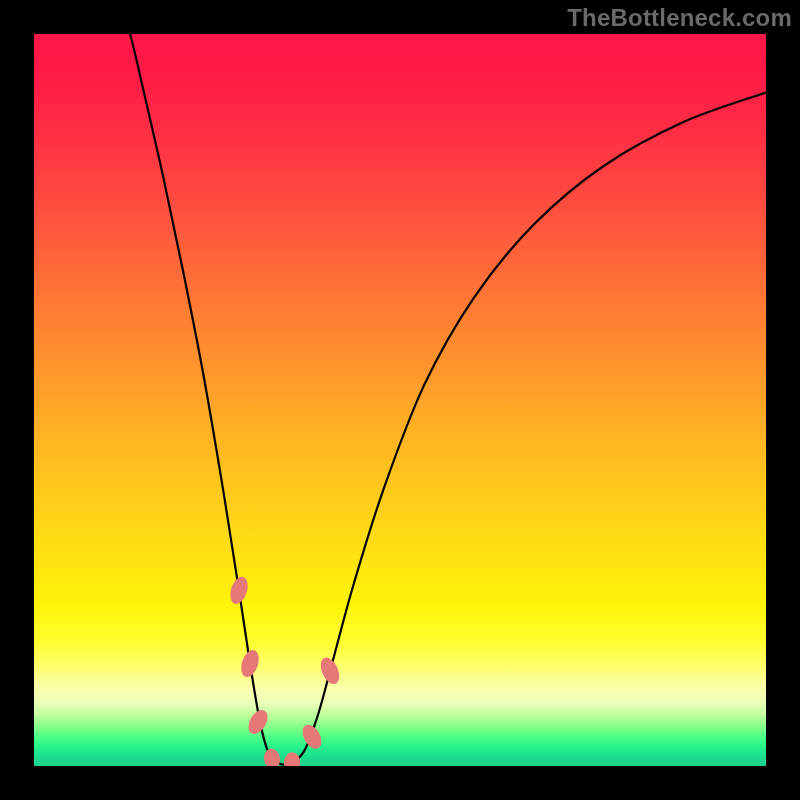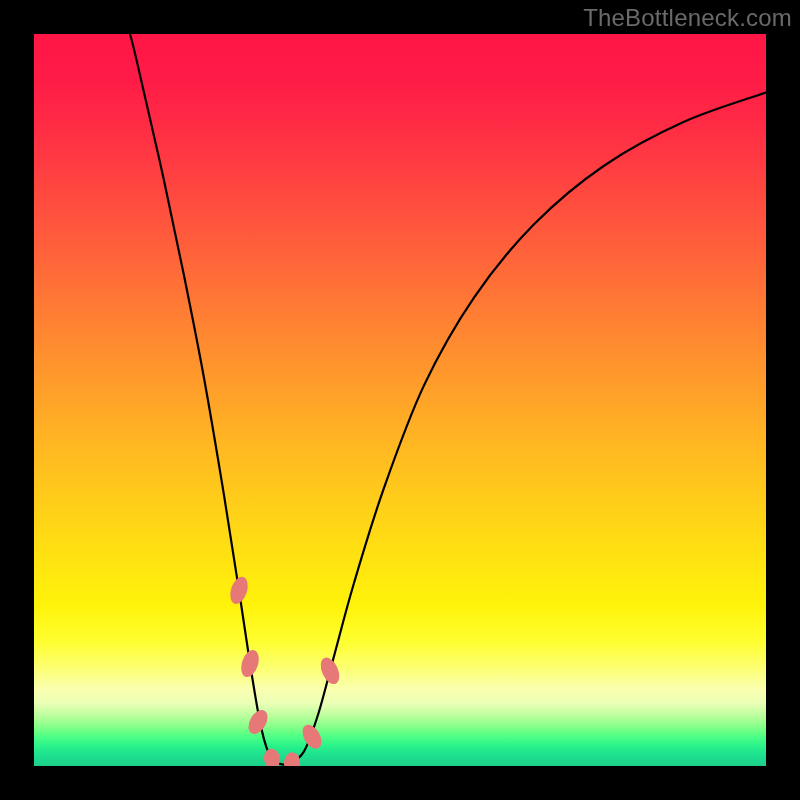--- a/index.html
+++ b/index.html
@@ -47,21 +47,21 @@
       #1cd88c 99.2%,
       #1dd08a 100%
     );
   }
   .watermark {
     position: absolute;
     top: 4px;
     right: 8px;
     color: #6a6a6a;
     font-size: 24px;
-    font-weight: 400;
+    font-weight: 700;
     letter-spacing: 0.2px;
     z-index: 20;
     user-select: none;
   }
   svg.curve {
     position: absolute;
     left: 0;
     top: 0;
     width: 100%;
     height: 100%;

